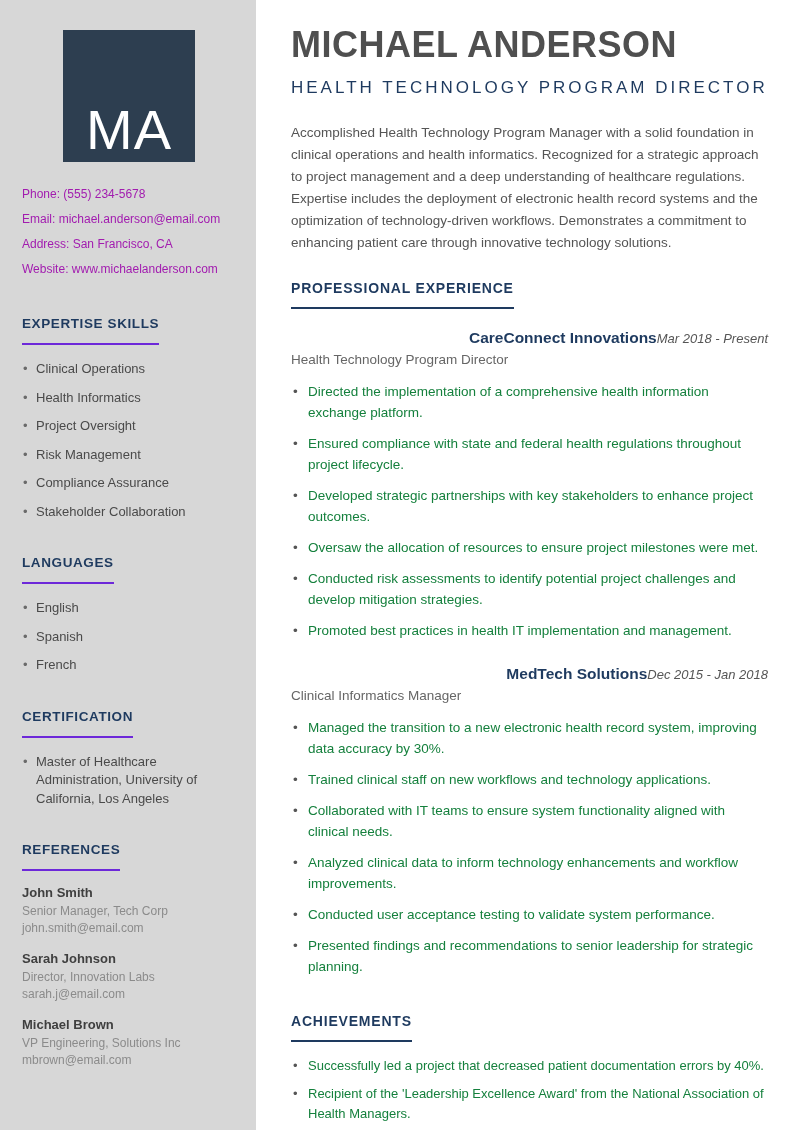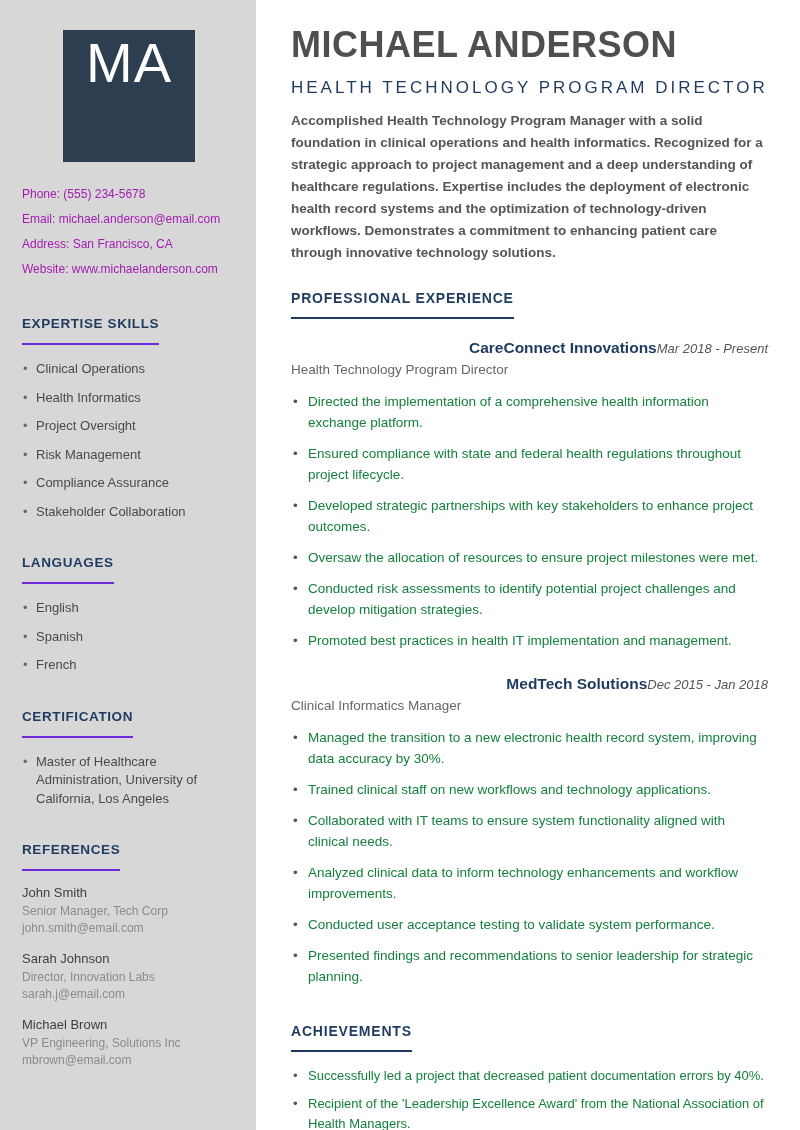--- a/index.html
+++ b/index.html
@@ -2,37 +2,37 @@
 <html><head>
 <meta charset="utf-8">
 <style>
   * { margin: 0; padding: 0; box-sizing: border-box; }
   html, body { width: 800px; height: 1130px; }
   body { font-family: "Liberation Sans", sans-serif; background: #ffffff; color: #555555; }
   .page { display: flex; width: 800px; height: 1130px; overflow: hidden; }
 
   
   .sidebar { width: 256px; flex: 0 0 256px; background: #d7d7d7; padding: 30px 20px 20px 22px; }
-  .monogram { width: 132px; height: 132px; background: #2d3e50; margin: 0 auto 20px auto; display: flex; align-items: flex-start; justify-content: center; }
+  .monogram { width: 132px; height: 132px; background: #2d3e50; margin: 0 auto 20px auto; display: flex; align-items: flex-end; justify-content: center; }
   .monogram span { color: #ffffff; font-size: 56px; letter-spacing: 1px; }
   .contact-line { font-size: 12px; color: #a21caf; line-height: 25px; }
   .side-section { margin-top: 32px; }
   .side-title { display: inline-block; font-size: 13.5px; font-weight: bold; color: #1e3a5f; letter-spacing: 0.6px; border-bottom: 2px solid #6d28d9; padding-bottom: 12px; }
   .side-list { list-style: none; margin-top: 15px; }
   .side-list li { position: relative; padding-left: 14px; font-size: 13px; color: #4a4a4a; line-height: 18.5px; margin-bottom: 10px; }
   .side-list li::before { content: "\2022"; position: absolute; left: 1px; color: #6a6a6a; }
   .ref { margin-top: 14px; }
-  .ref-name { font-size: 13px; font-weight: normal; color: #3f3f3f; margin-bottom: 3px; }
+  .ref-name { font-size: 13px; font-weight: bold; color: #3f3f3f; margin-bottom: 3px; }
   .ref-line { font-size: 12px; color: #8b8b8b; line-height: 17px; }
 
   
   .main { flex: 1; padding: 24px 32px 0 35px; }
   .name { font-size: 36px; font-weight: bold; color: #4f4f4f; letter-spacing: 0.5px; }
   .job-title { margin-top: 12px; font-size: 17px; color: #1e3a5f; letter-spacing: 3px; }
-  .summary { margin-top: 12px; font-size: 13.5px; line-height: 22px; color: #555555; font-weight: bold; }
+  .summary { margin-top: 24px; font-size: 13.5px; line-height: 22px; color: #555555; }
   .main-section-title { display: inline-block; margin-top: 26px; font-size: 14px; font-weight: bold; color: #1e3a5f; letter-spacing: 0.8px; border-bottom: 2px solid #1e3a5f; padding-bottom: 11px; }
   .job { margin-top: 20px; }
   .job + .job { margin-top: 24px; }
   .job-head { display: flex; justify-content: flex-end; align-items: baseline; }
   .company { font-size: 15.5px; font-weight: bold; color: #1e3a5f; }
   .dates { font-size: 13px; font-style: italic; color: #555555; }
   .role { margin-top: 5px; font-size: 13.5px; color: #666666; }
   .bullets { list-style: none; margin-top: 14px; }
   .bullets li { position: relative; padding-left: 17px; font-size: 13.5px; line-height: 21px; color: #15803d; margin-bottom: 10px; }
   .bullets li::before { content: "\2022"; position: absolute; left: 2px; color: #555555; }

